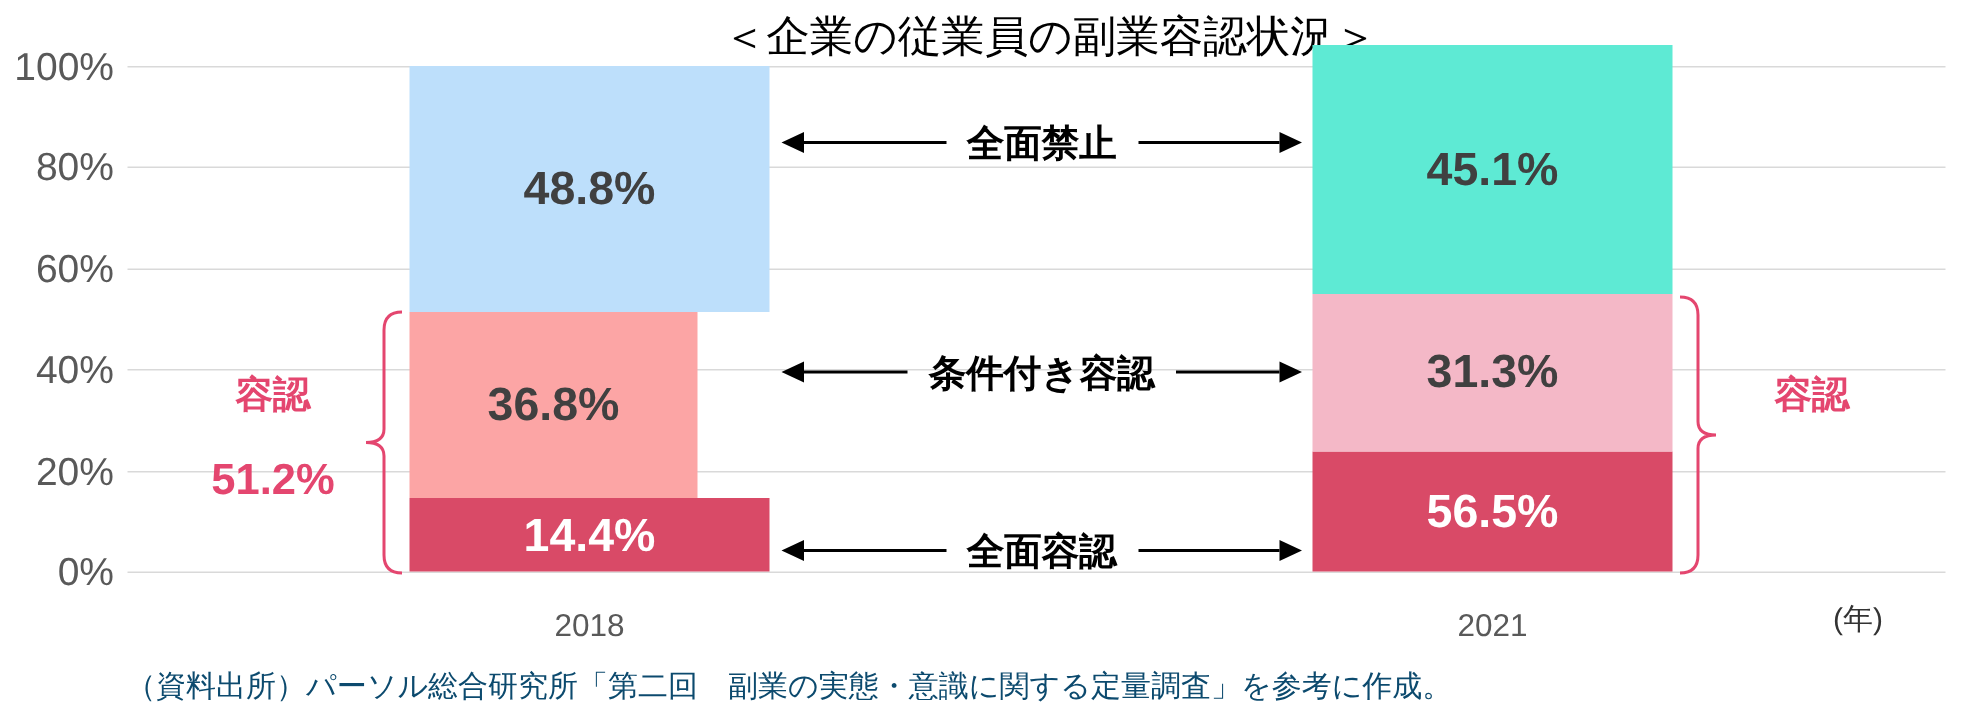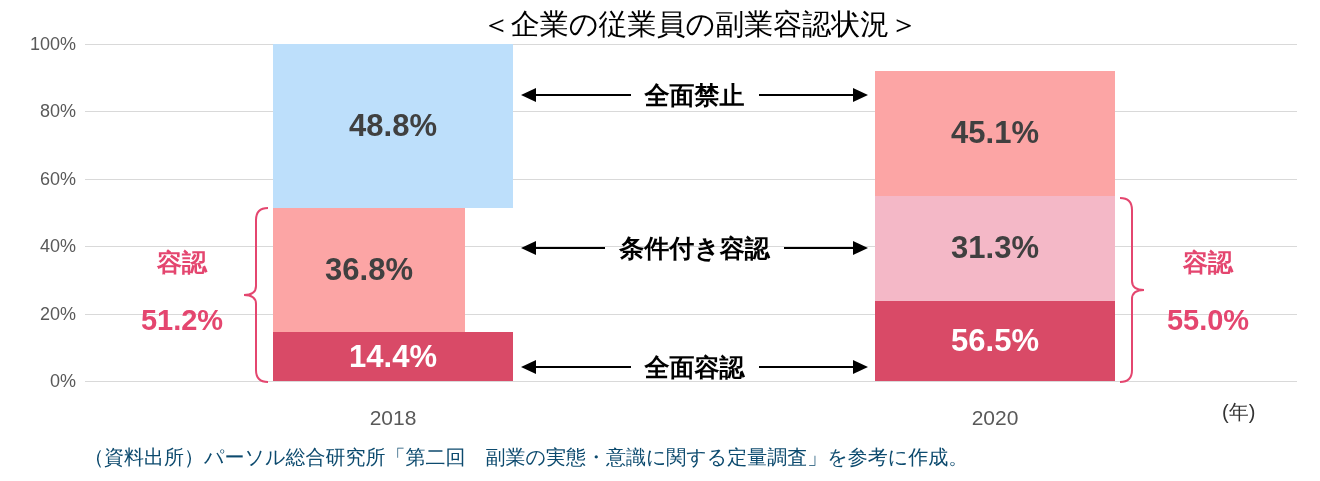--- a/index.html
+++ b/index.html
@@ -43,21 +43,21 @@
     left: 0;
     width: 100%;
     height: 1px;
     background: var(--grid);
   }
   .ytick {
     position: absolute;
     left: 0;
     width: 76px;
     text-align: right;
-    font-size: 18px;
+    font-size: 26px;
     color: var(--axis);
     line-height: 26px;
   }
   .segment {
     position: absolute;
     display: flex;
     align-items: center;
     justify-content: center;
   }
   .segment span {
@@ -164,45 +164,44 @@
       </div>
       <div class="segment" style="left: 188px; width: 240px; bottom: 172.544px; height: 164.456px; background: rgb(189, 223, 251); color: rgb(64, 64, 64);">
         <span>48.8%</span>
       </div>
       <div class="segment" style="left: 790px; width: 240px; bottom: 0px; height: 79.869px; background: rgb(217, 74, 103); color: rgb(255, 255, 255);">
         <span>56.5%</span>
       </div>
       <div class="segment" style="left: 790px; width: 240px; bottom: 79.869px; height: 105.481px; background: rgb(244, 184, 199); color: rgb(64, 64, 64);">
         <span>31.3%</span>
       </div>
-      <div class="segment" style="left: 790px; width: 240px; bottom: 185.35px; height: 125px; background: #fca5a5; color: rgb(64, 64, 64);">
+      <div class="segment" style="left: 790px; width: 240px; bottom: 185.35px; height: 166px; background: #5eead4; color: rgb(64, 64, 64);">
         <span>45.1%</span>
       </div>
     </div>
 
   <svg class="brace" style="left:238px; top:206px;" width="34" height="178" viewBox="0 0 34 178">
     <path d="M 30 2 Q 18 2 18 14 L 18 80 Q 18 89 6 89 Q 18 89 18 98 L 18 164 Q 18 176 30 176"></path>
   </svg>
 
   <svg class="brace" style="left:1116px; top:196px;" width="34" height="188" viewBox="0 0 34 188">
     <path d="M 4 2 Q 16 2 16 14 L 16 85 Q 16 94 28 94 Q 16 94 16 103 L 16 174 Q 16 186 4 186"></path>
   </svg>
 
   <div class="annot" style="left:126px; top:246px; width:112px;">
     <div class="annot-title">容認</div>
     <div class="annot-value">51.2%</div>
   </div>
 
   <div class="annot" style="left:1150px; top:246px; width:116px;">
     <div class="annot-title">容認</div>
-    <div class="annot-value">55.0%</div>
   </div>
 
   <div class="xlabel" style="left:333px;">2018</div>
-  <div class="xlabel" style="left:935px;">2020</div>
+  <div class="xlabel" style="left:935px;">2021</div>
   <div class="xunit">(年)</div>
 
   <div class="source">（資料出所）パーソル総合研究所「第二回　副業の実態・意識に関する定量調査」を参考に作成。</div>
 
 <div class="ytick" style="top: 368px;">0%</div>
     <div class="ytick" style="top: 300.6px;">20%</div>
     <div class="ytick" style="top: 233.2px;">40%</div>
     <div class="ytick" style="top: 165.8px;">60%</div>
     <div class="ytick" style="top: 98.4px;">80%</div>
     <div class="ytick" style="top: 31px;">100%</div>

